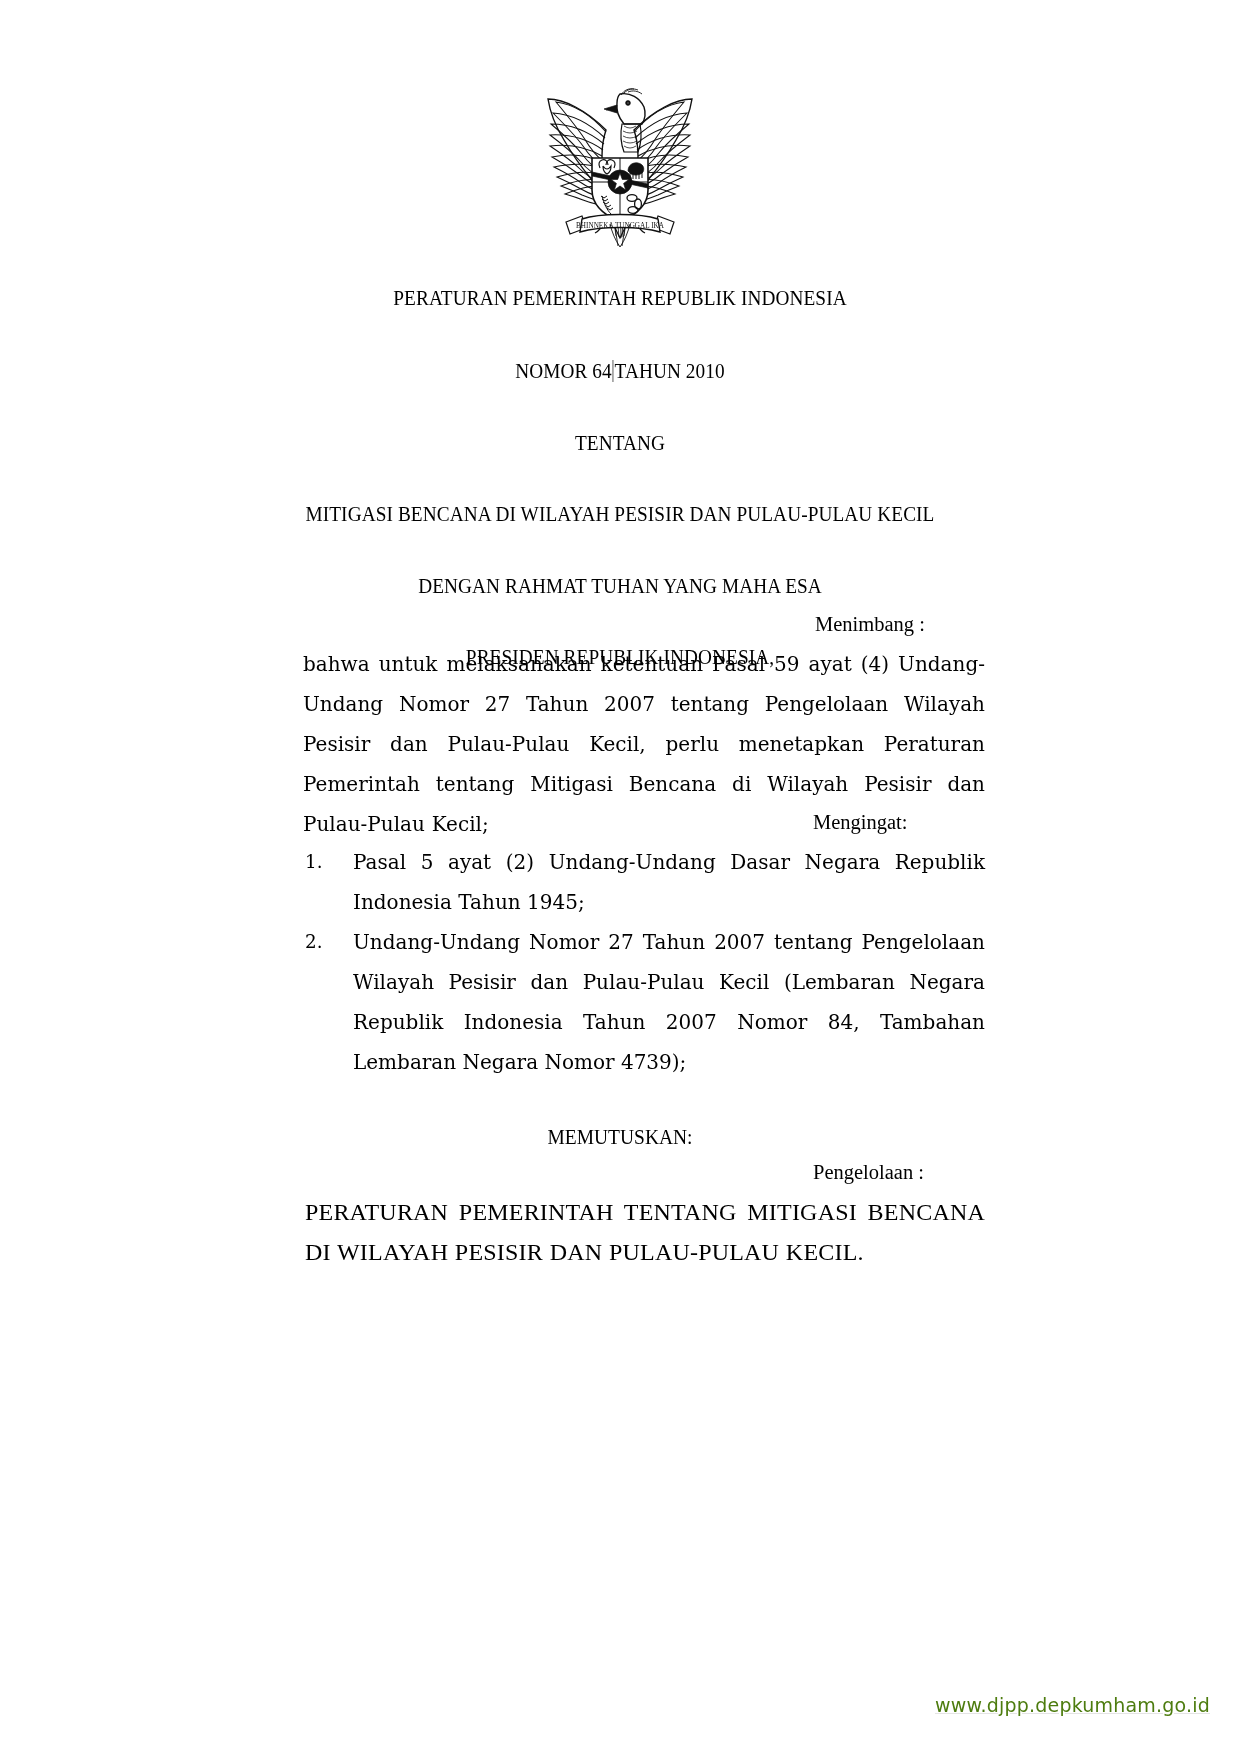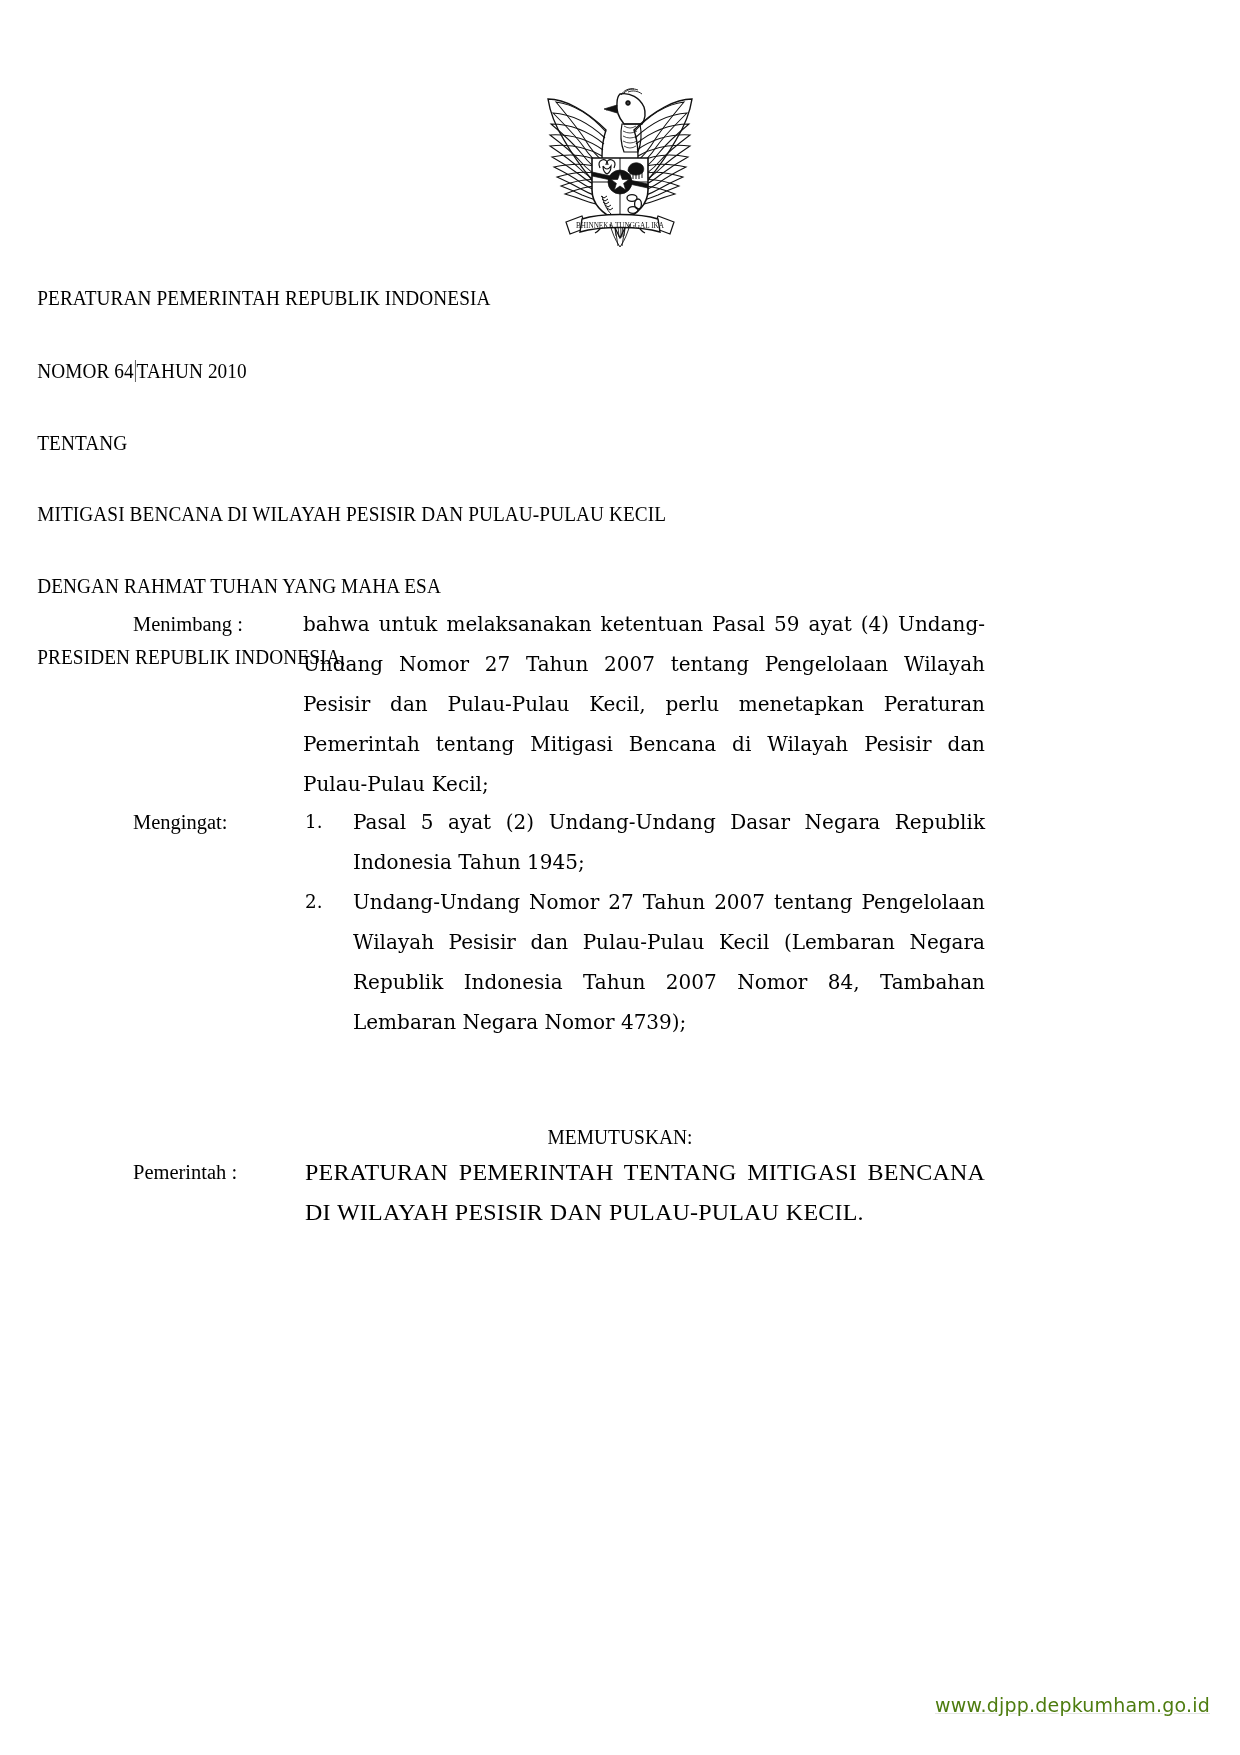--- a/index.html
+++ b/index.html
@@ -36,21 +36,21 @@
     width: 200px;
     height: 190px;
   }
 
   
   .headings {
     position: absolute;
     left: 0;
     top: 288px;
     width: 1240px;
-    text-align: left;
+    text-align: center;
   }
   .head-line {
     font-family: "Liberation Serif", "DejaVu Serif", serif;
     font-size: 20.5px;
     letter-spacing: 0.1px;
     line-height: 1;
     transform: scaleX(0.94);
     white-space: nowrap;
   }
   .gap-1 { height: 51px; }
@@ -69,21 +69,22 @@
     height: 22px;
     background: #555;
     vertical-align: -4px;
     margin: 0 1px;
   }
 
   
   .clause {
     position: absolute;
     display: flex;
-    align-items: flex-start;
+    align-items: flex-end;
+    flex-direction: column;
   }
   .clause-label {
     flex: 0 0 auto;
     font-size: 20.5px;
     line-height: 40px;
     white-space: nowrap;
     font-family: "Liberation Serif", "DejaVu Serif", serif;
   }
   .clause-body {
     flex: 1 1 auto;
@@ -352,21 +353,21 @@
       <div class="numitem">
         <div class="num">2.</div>
         <div class="txt">Undang-Undang Nomor 27 Tahun 2007 tentang Pengelolaan Wilayah Pesisir dan Pulau-Pulau Kecil (Lembaran Negara Republik Indonesia Tahun 2007 Nomor 84, Tambahan Lembaran Negara Nomor 4739);</div>
       </div>
     </div>
   </div>
 
   <div id="memutuskan">MEMUTUSKAN:</div>
 
   <div class="clause" id="menetapkan">
-    <div class="clause-label">Pemerintah :</div>
+    <div class="clause-label">Pengelolaan :</div>
     <div class="clause-body">
       <p>PERATURAN PEMERINTAH TENTANG MITIGASI BENCANA DI WILAYAH PESISIR DAN PULAU-PULAU KECIL.</p>
     </div>
   </div>
 
   <div class="footer">www.djpp.depkumham.go.id</div>
 
 </div>
 
 </body></html>

